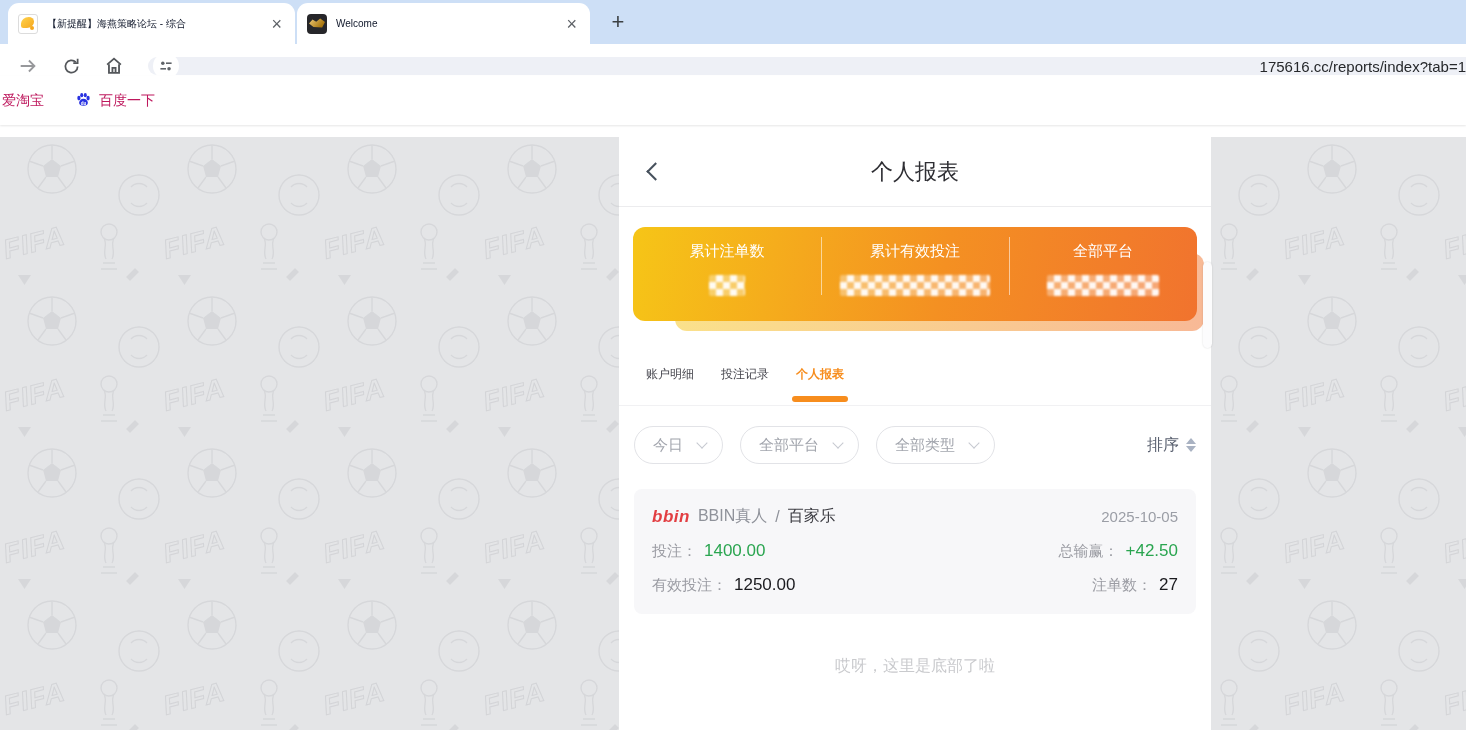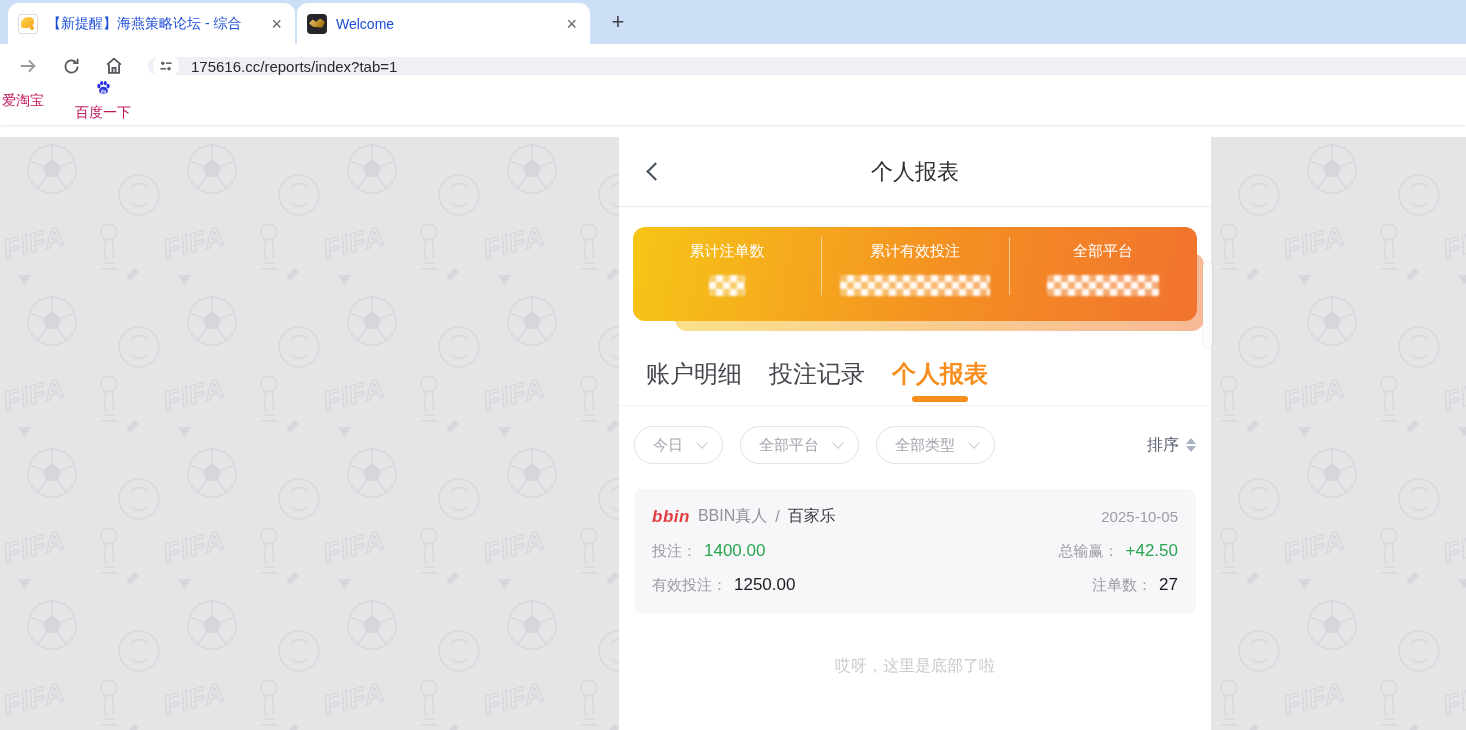--- a/index.html
+++ b/index.html
@@ -7,21 +7,21 @@
          font-family:"Liberation Sans","DejaVu Sans",sans-serif; }
   .screen { position:relative; width:1466px; height:730px; background:#fff; }
 
   
   .tabstrip { position:absolute; top:0; left:0; right:0; height:44px; background:#cddff6; }
   .tab { position:absolute; top:3px; height:41px; background:#fff;
          border-radius:11px 11px 0 0; display:flex; align-items:center;
          padding:0 10px; cursor:pointer; }
   .tab-1 { left:8px; width:287px; }
   .tab-2 { left:297px; width:293px; }
-  .tab-title { font-size:14px; color:#1d4ed8; white-space:nowrap; overflow:hidden;
+  .tab-title { font-size:10px; color:#0f172a; white-space:nowrap; overflow:hidden;
                flex:1; margin:0 9px; }
   .tab-close { font-size:18px; color:#5f6368; line-height:1; padding:0 3px; }
   .newtab { position:absolute; left:604px; top:8px; width:28px; height:28px;
             font-size:22px; color:#3c4043; display:flex; align-items:center;
             justify-content:center; border-radius:50%; cursor:pointer; }
   .fav { width:20px; height:20px; flex:none; position:relative; }
   .fav-1 { background:#fff; border:1px solid #dcdcdc; border-radius:3px; }
   .fav-1::before { content:""; position:absolute; left:2px; top:2px; width:13px; height:11px;
                    background:linear-gradient(140deg,#ffd34d,#f6a81e);
                    border-radius:60% 40% 55% 18%; }
@@ -33,31 +33,31 @@
                    clip-path:polygon(0% 55%,22% 18%,45% 38%,70% 8%,100% 42%,82% 92%,28% 86%); }
 
   .toolbar { position:absolute; top:44px; left:0; right:0; height:44px; background:#fff;
              display:flex; align-items:center; }
   .nav-ic { width:24px; height:24px; display:flex; align-items:center; justify-content:center; cursor:pointer; }
   .ic-forward { margin-left:16px; }
   .ic-reload  { margin-left:19px; }
   .ic-home    { margin-left:19px; }
   .urlbar { margin-left:22px; flex:1; height:18px; background:#eef0f6;
             border-radius:17px 0 0 17px; display:flex; align-items:center;
-            padding-left:5px; cursor:text; }
+            padding-left:5px; cursor:text;justify-content:space-between; }
   .site-ic { width:26px; height:26px; background:#fff; border-radius:50%;
              display:flex; align-items:center; justify-content:center; flex:none; }
   .url-text { margin-left:12px; font-size:15px; color:#26282b; }
 
   .bookmarks { position:absolute; top:76px; left:0; right:0; height:49px; background:#fff;
                display:flex; align-items:center; font-size:14px; color:#be185d;
                box-shadow:0 1px 2px rgba(0,0,0,.10); z-index:2; }
   .bm { display:flex; align-items:center; gap:7px; cursor:pointer; }
   .bm-1 { margin-left:2px; }
-  .bm-2 { margin-left:31px;flex-direction:column; }
+  .bm-2 { margin-left:31px; }
 
   
   .content { position:absolute; top:137px; left:0; width:1466px; height:593px; overflow:hidden; }
   .bgpat { position:absolute; left:0; top:0; }
   .panel { position:absolute; left:619px; top:0; width:592px; height:593px; background:#fff; }
 
   .p-header { height:70px; position:relative; border-bottom:1px solid #ececee;
               display:flex; align-items:center; justify-content:center; }
   .back { position:absolute; left:30px; top:28px; width:13px; height:13px;
           border-left:2.5px solid #46505c; border-bottom:2.5px solid #46505c;
@@ -76,21 +76,21 @@
   .stat + .stat::before { content:""; position:absolute; left:0; top:10px; height:58px;
                           width:1px; background:rgba(255,255,255,.55); }
   .stat-label { color:#fff; font-size:15px; font-weight:normal; }
   .mosaic { margin-top:14px; height:21px; border-radius:2px;
             background:repeating-conic-gradient(rgba(255,255,255,.95) 0% 25%, rgba(255,255,255,.35) 0% 50%);
             background-size:14px 14px; filter:blur(1.2px); }
   .m1 { width:36px; } .m2 { width:150px; } .m3 { width:112px; }
 
   .p-tabs { display:flex; align-items:center; gap:27px; padding:0 27px; height:63px;
             border-bottom:1px solid #f1f1f3; }
-  .p-tab { font-size:24px; color:#46464e; position:relative; height:100%;
+  .p-tab { font-size:12px; color:#46464e; position:relative; height:100%;
            display:flex; align-items:center; cursor:pointer; }
   .p-tab.active { color:#f78d1d; font-weight:bold; }
   .p-tab.active::after { content:""; position:absolute; left:50%; transform:translateX(-50%);
                          bottom:3px; width:56px; height:6px; border-radius:3px; background:#f78d1d; }
 
   .filters { display:flex; align-items:center; margin:20px 15px 0; }
   .pill { display:inline-flex; align-items:center; height:38px; padding:0 16px 0 18px;
           border:1px solid #e2e3e7; border-radius:19px; color:#a2a5ad; font-size:15px;
           margin-right:17px; cursor:pointer; background:#fff; }
   .chev { width:8px; height:8px; border-left:1.6px solid #c6c9d0; border-bottom:1.6px solid #c6c9d0;

